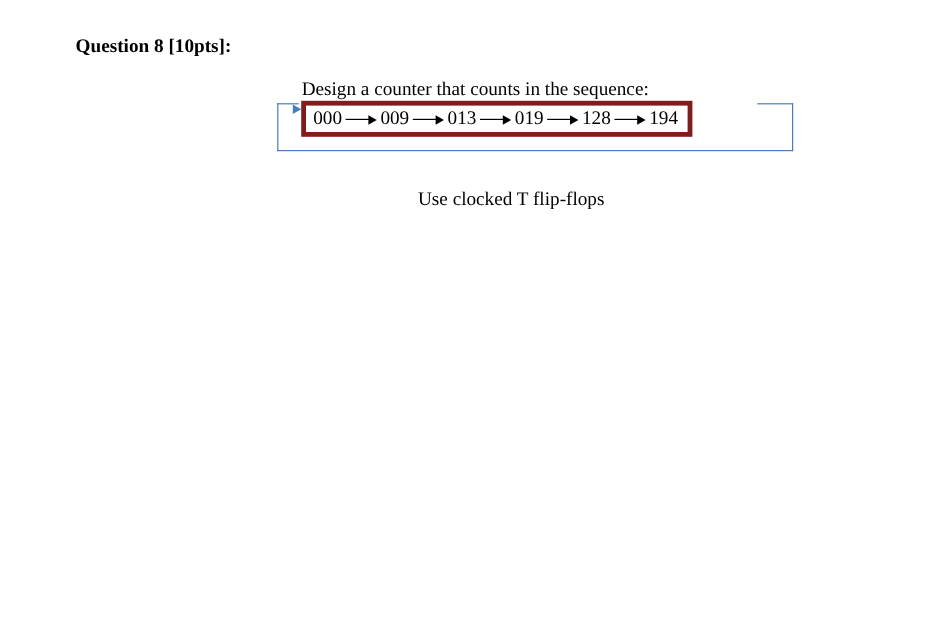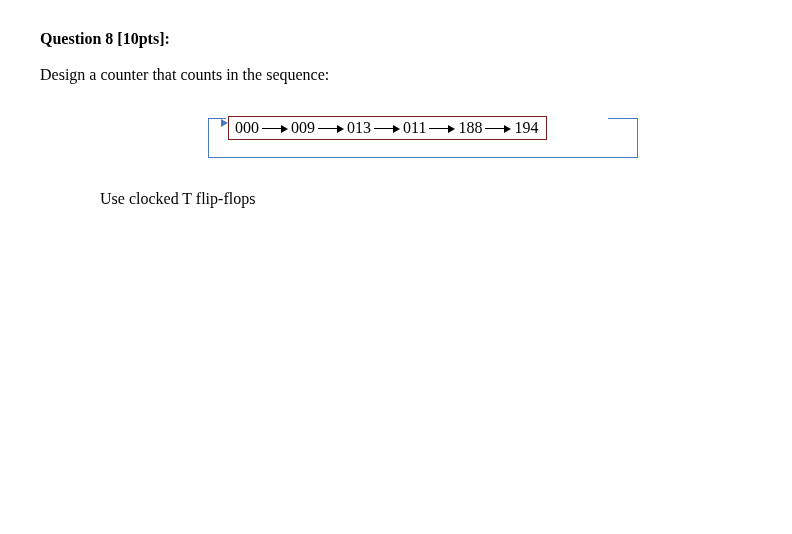--- a/index.html
+++ b/index.html
@@ -7,28 +7,29 @@
     padding: 0;
     background: #ffffff;
     font-family: "Times New Roman", Times, serif;
     font-size: 16px;
     color: #000000;
     width: 792px;
     height: 534px;
     position: relative;
   }
   .page {
-    padding: 30px 40px;
+    padding: 30px 63px;
   }
   .heading {
     font-weight: bold;
     margin-bottom: 18px;
   }
   .prompt {
-    margin-bottom: 32px;
+    margin-bottom: 0;
+    text-align: center;
   }
   .diagram-wrap {
     position: relative;
     width: 560px;
     height: 70px;
     margin-left: 168px;
   }
   
   .rect-path {
     position: absolute;
@@ -68,21 +69,21 @@
     top: -4px;
     border-left: 7px solid #4a7bbf;
     border-top: 4px solid transparent;
     border-bottom: 4px solid transparent;
   }
 
   .states-box {
     position: absolute;
     left: 20px;
     top: 0;
-    border: 1px solid #7f1d1d;
+    border: 4px solid #7f1d1d;
     padding: 2px 8px 2px 6px;
     display: flex;
     align-items: center;
     gap: 2px;
     background: #ffffff;
     white-space: nowrap;
   }
   .state {
     font-family: "Times New Roman", Times, serif;
     font-size: 16px;
@@ -107,20 +108,21 @@
     position: absolute;
     right: 0;
     top: 1.5px;
     border-left: 7px solid #000000;
     border-top: 4px solid transparent;
     border-bottom: 4px solid transparent;
   }
   .note {
     margin-left: 60px;
     margin-top: 4px;
+    text-align: center;
   }
 </style>
 </head>
 <body>
 
 <div class="page">
   <div class="heading">Question 8 [10pts]:</div>
   <div class="prompt">Design a counter that counts in the sequence:</div>
 
   <div class="diagram-wrap">
@@ -128,22 +130,22 @@
     <div class="rect-top-right"></div>
     <div class="rect-path"></div>
     <div class="feedback-arrow"></div>
     <div class="states-box">
       <span class="state">000</span>
       <span class="trans-arrow"></span>
       <span class="state">009</span>
       <span class="trans-arrow"></span>
       <span class="state">013</span>
       <span class="trans-arrow"></span>
-      <span class="state">011</span>
+      <span class="state">019</span>
       <span class="trans-arrow"></span>
-      <span class="state">188</span>
+      <span class="state">128</span>
       <span class="trans-arrow"></span>
       <span class="state">194</span>
     </div>
   </div>
 
   <div class="note">Use clocked T flip-flops</div>
 </div>
 
 </body></html>

